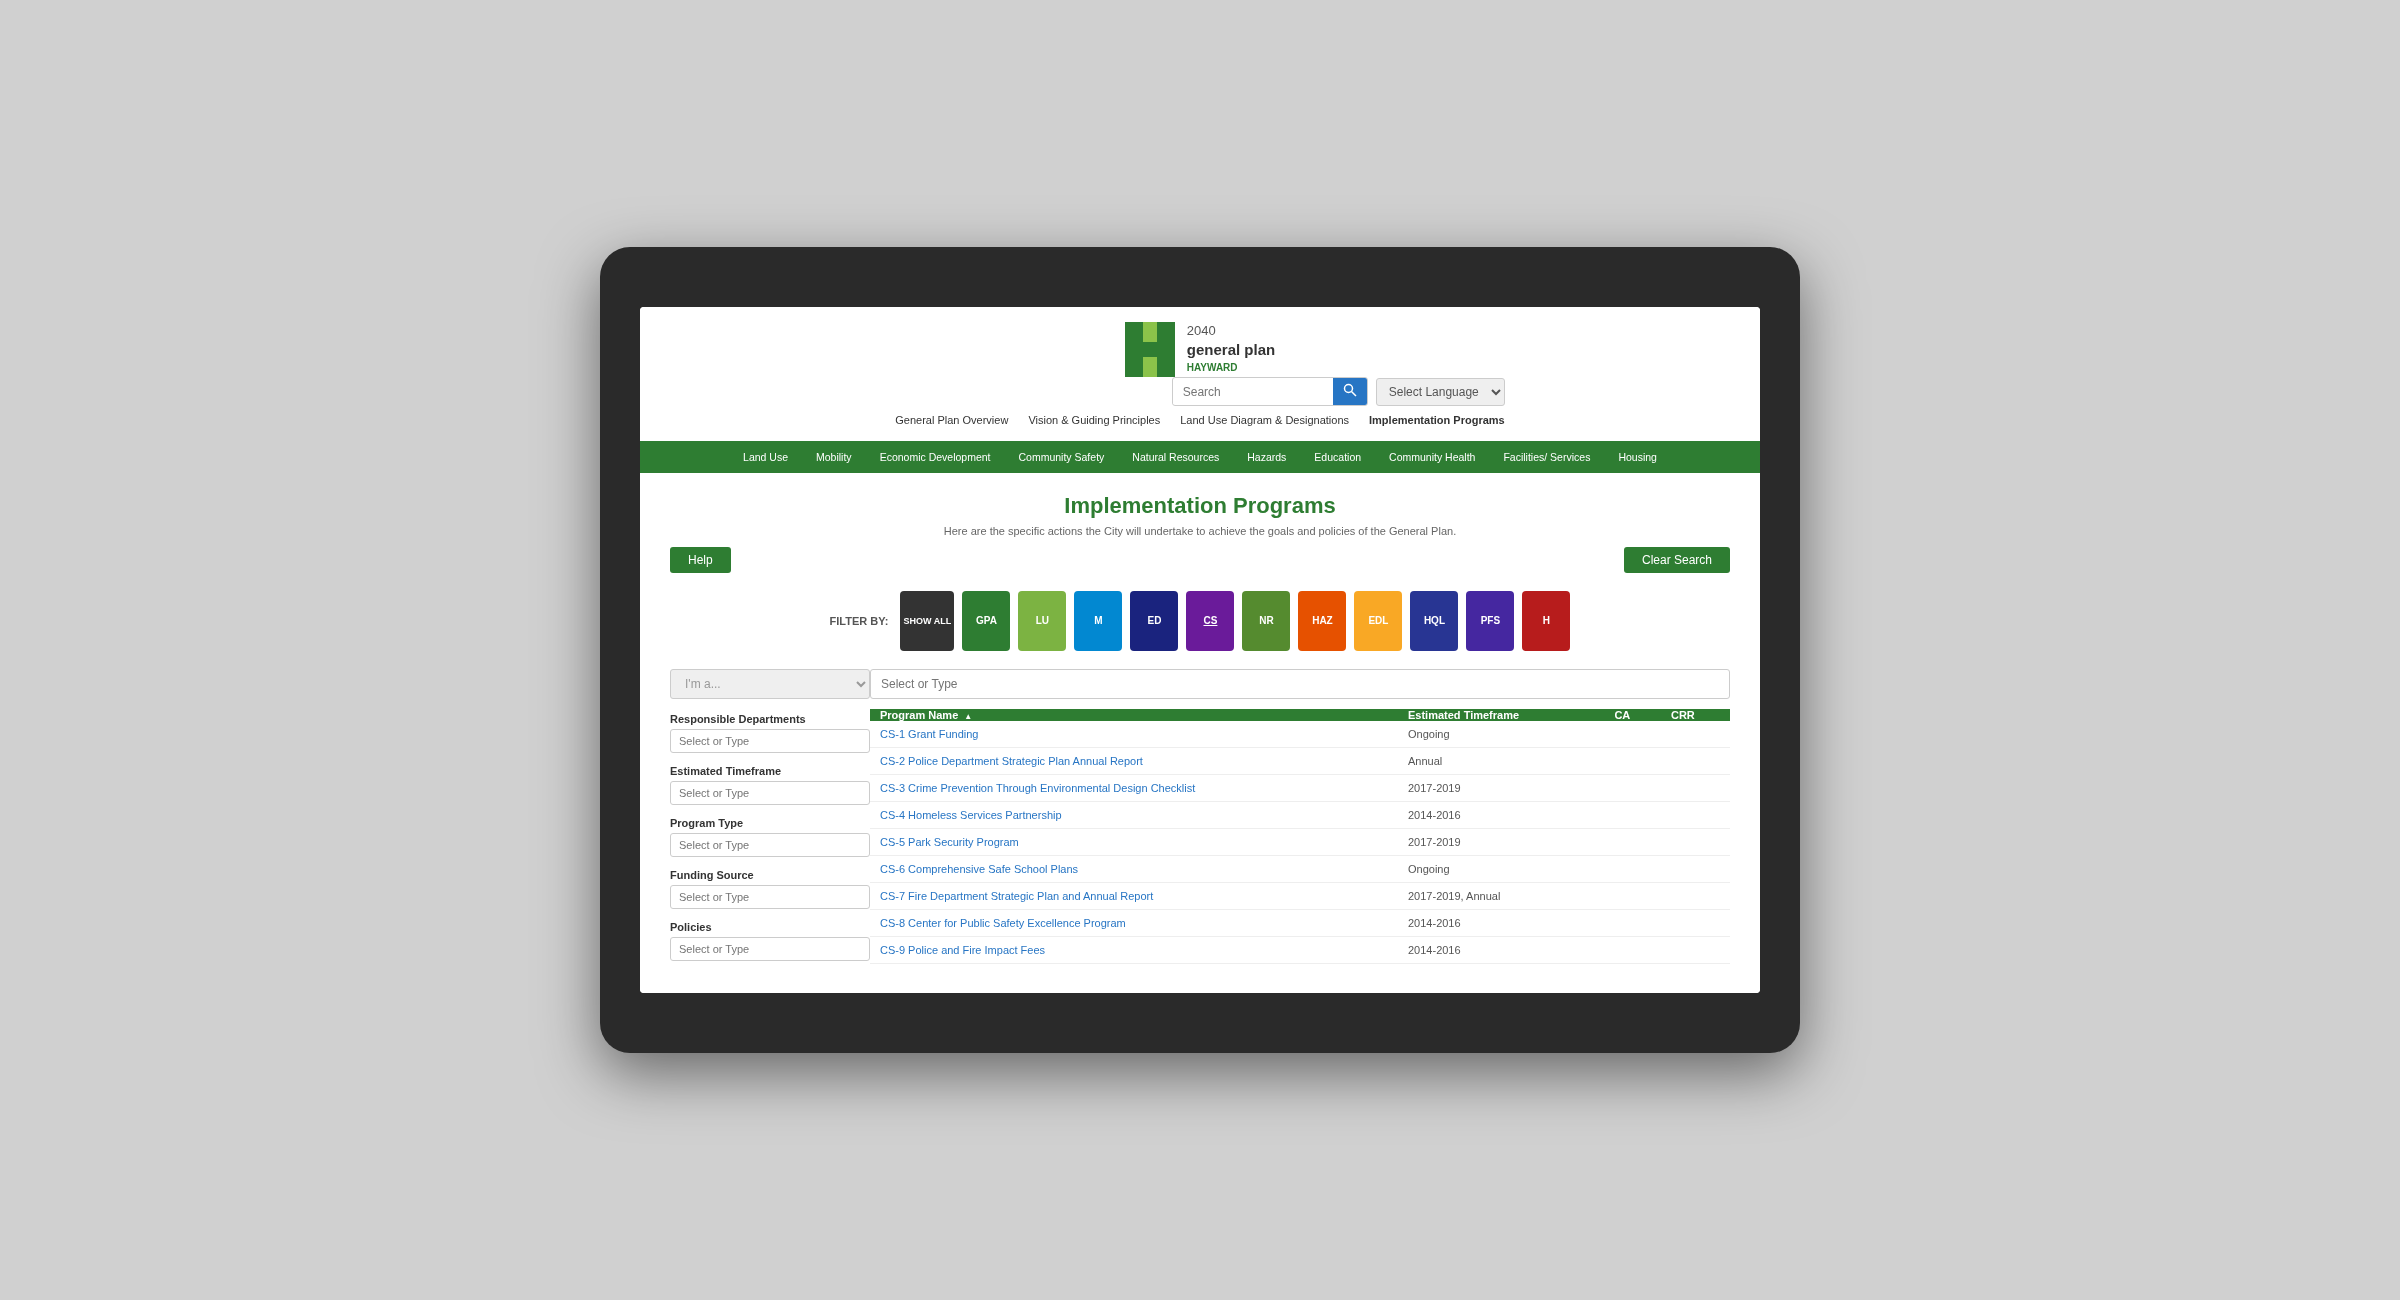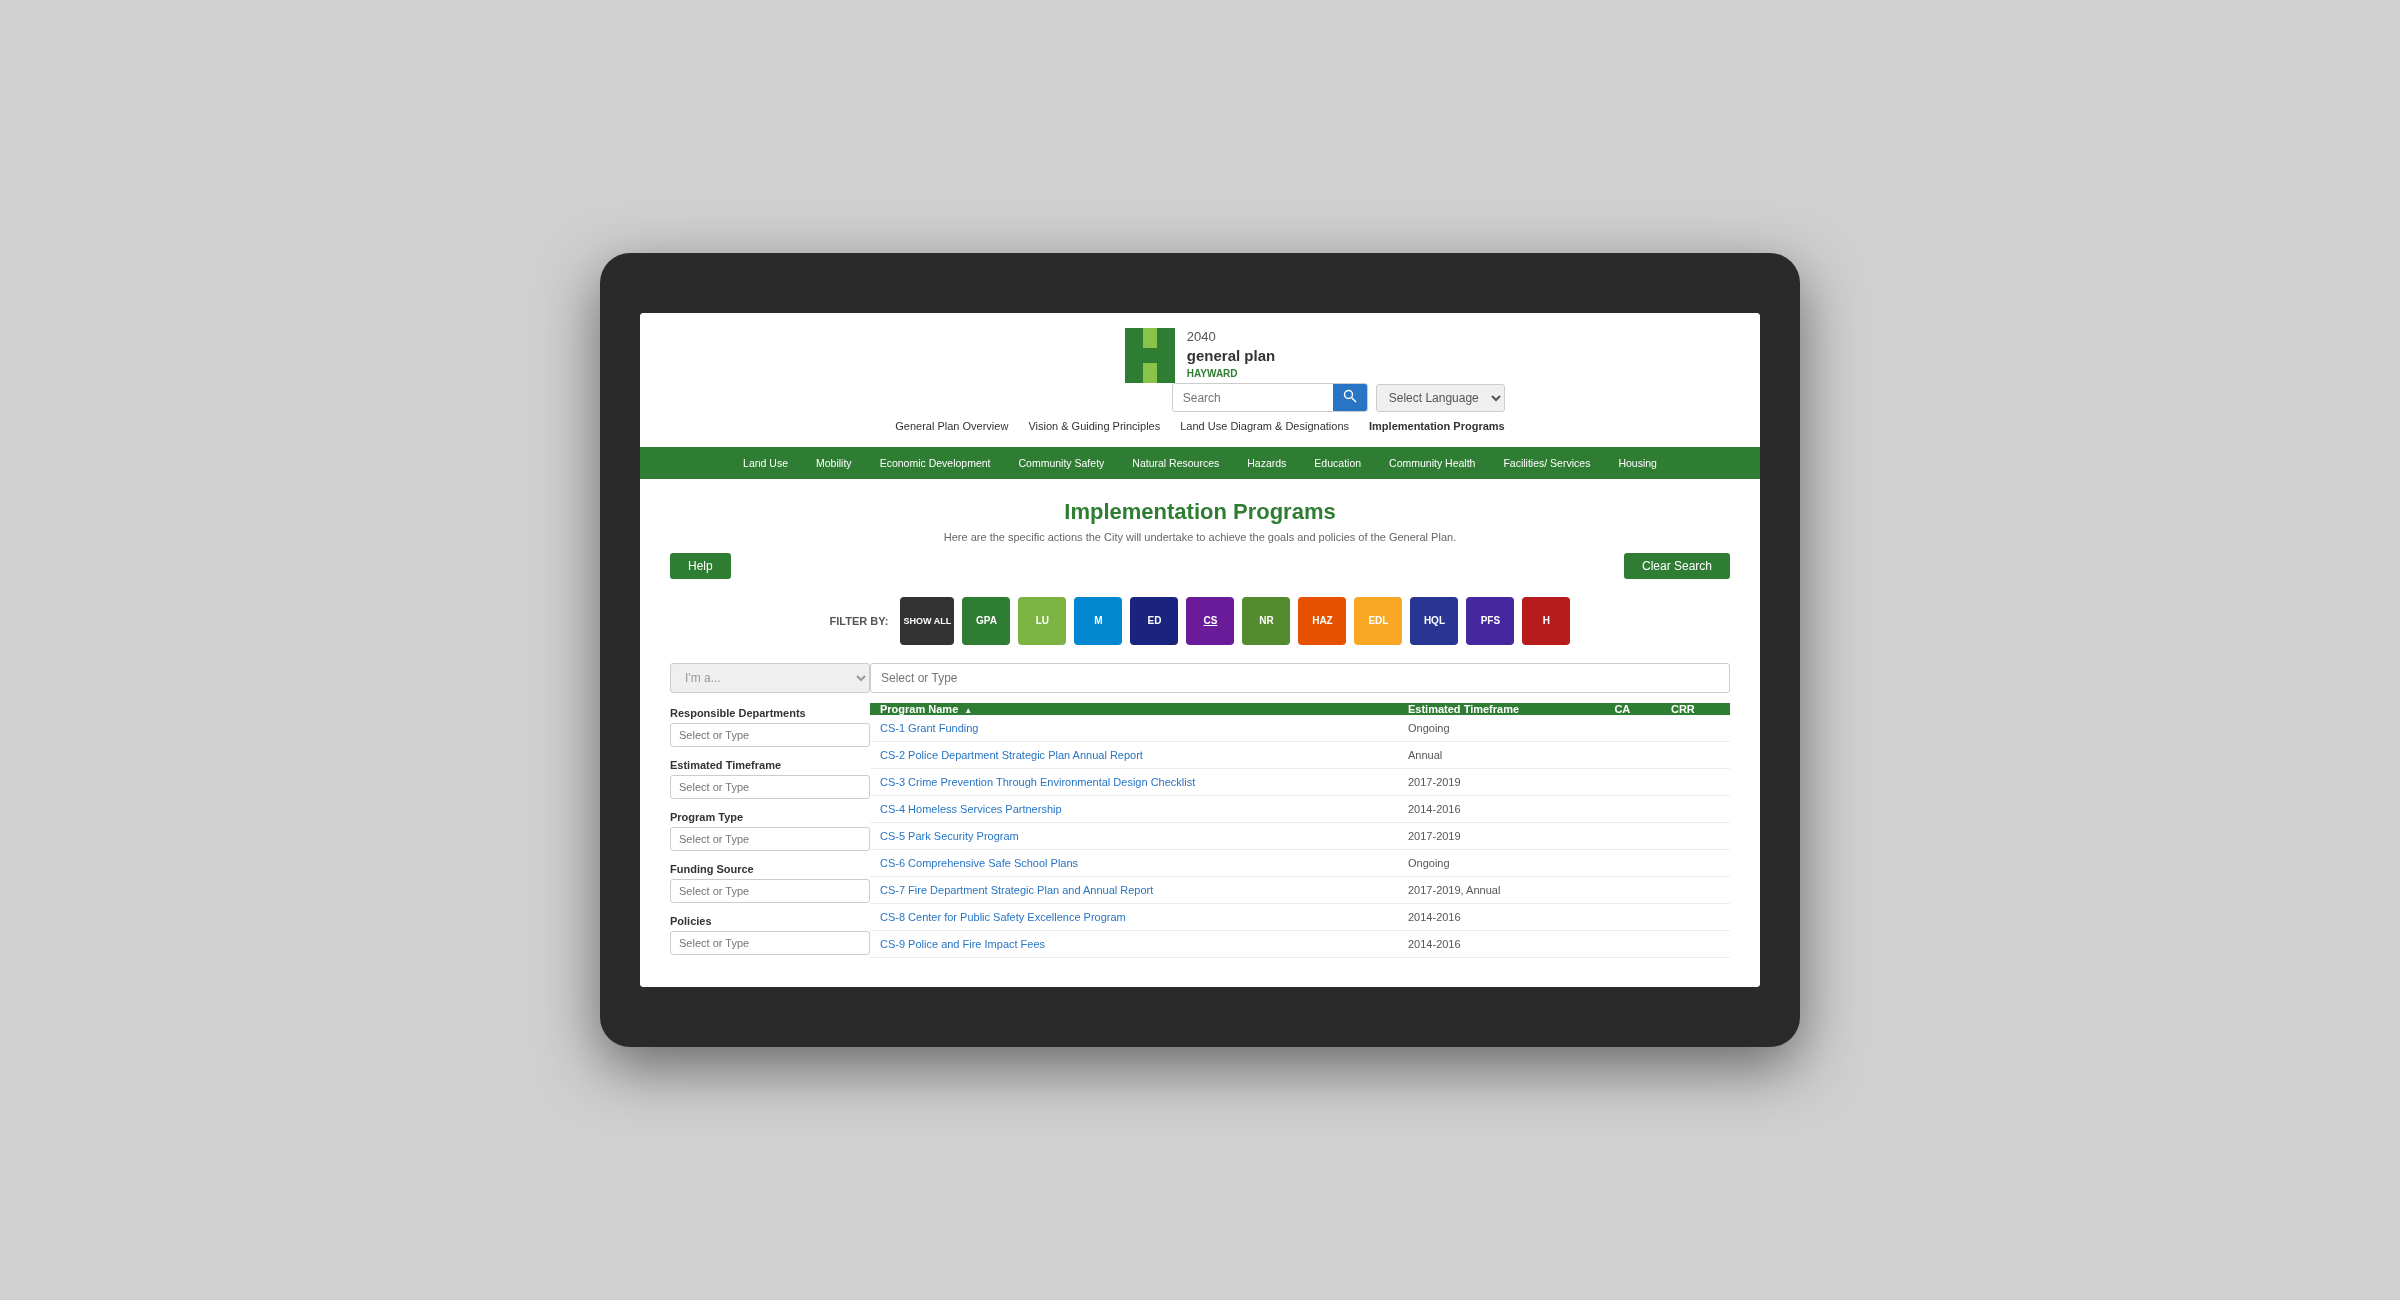--- a/index.html
+++ b/index.html
@@ -199,21 +199,21 @@
 
     .filter-label {
       font-size: 11px;
       color: #555;
       font-weight: bold;
       margin-right: 4px;
     }
 
     .filter-btn {
       width: 48px;
-      height: 48px;
+      height: 60px;
       border: none;
       border-radius: 4px;
       color: white;
       font-size: 10px;
       font-weight: bold;
       cursor: pointer;
       display: flex;
       align-items: center;
       justify-content: center;
       text-align: right;

